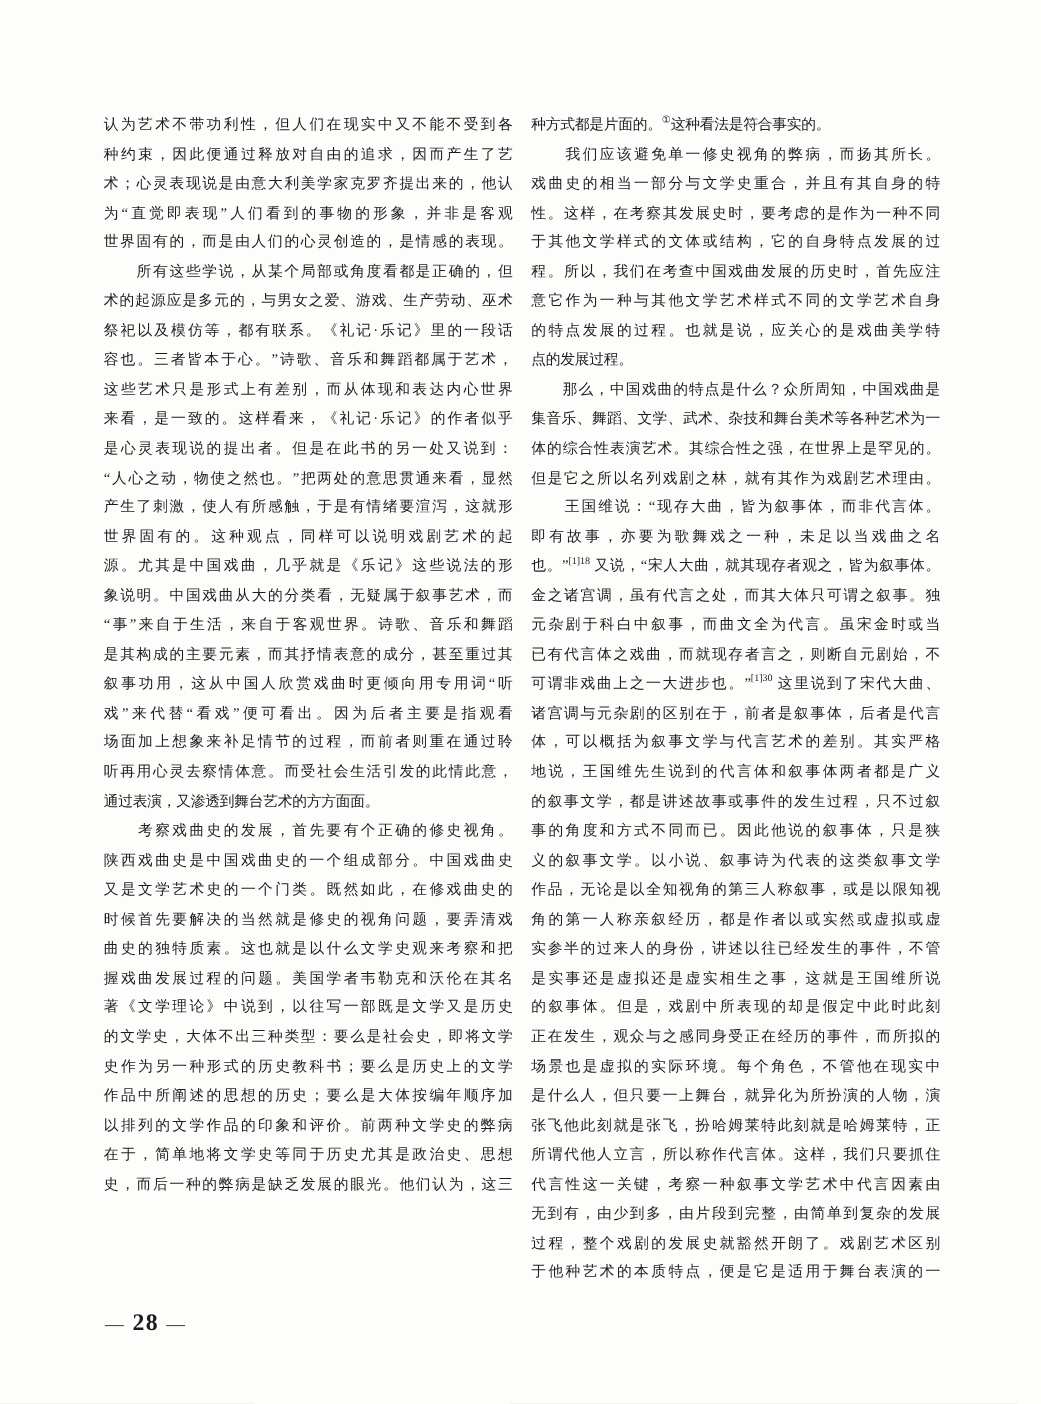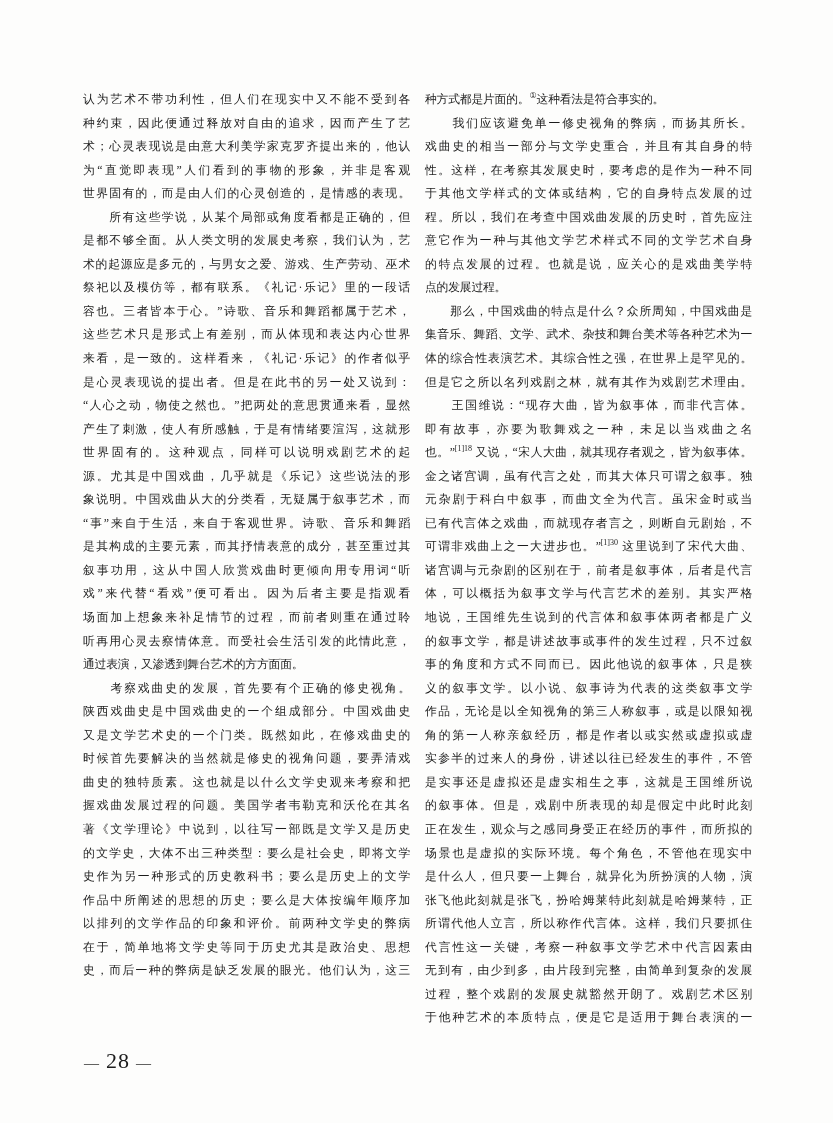--- a/index.html
+++ b/index.html
@@ -49,37 +49,36 @@
     top: 1048px;
     font-size: 15px;
     color: #1c1c1c;
     letter-spacing: 1px;
   }
   .footer .dash {
     font-weight: normal;
     color: #2a2a2a;
   }
   .footer .pagenum {
-    font-weight: normal;
-    font-size: 22px;
+    font-weight: bold;
+    font-size: 19px;
     margin: 0 6px;
   }
 </style>
 </head>
 <body>
 
 <div class="page">
   <div class="column col-left">
       <div class="line">认为艺术不带功利性，但人们在现实中又不能不受到各</div>
       <div class="line">种约束，因此便通过释放对自由的追求，因而产生了艺</div>
       <div class="line">术；心灵表现说是由意大利美学家克罗齐提出来的，他认</div>
       <div class="line">为“直觉即表现”人们看到的事物的形象，并非是客观</div>
       <div class="line">世界固有的，而是由人们的心灵创造的，是情感的表现。</div>
       <div class="line">　　所有这些学说，从某个局部或角度看都是正确的，但</div>
-      <div class="line">是都不够全面。从人类文明的发展史考察，我们认为，艺</div>
       <div class="line">术的起源应是多元的，与男女之爱、游戏、生产劳动、巫术</div>
       <div class="line">祭祀以及模仿等，都有联系。《礼记·乐记》里的一段话</div>
       <div class="line">容也。三者皆本于心。”诗歌、音乐和舞蹈都属于艺术，</div>
       <div class="line">这些艺术只是形式上有差别，而从体现和表达内心世界</div>
       <div class="line">来看，是一致的。这样看来，《礼记·乐记》的作者似乎</div>
       <div class="line">是心灵表现说的提出者。但是在此书的另一处又说到：</div>
       <div class="line">“人心之动，物使之然也。”把两处的意思贯通来看，显然</div>
       <div class="line">产生了刺激，使人有所感触，于是有情绪要渲泻，这就形</div>
       <div class="line">世界固有的。这种观点，同样可以说明戏剧艺术的起</div>
       <div class="line">源。尤其是中国戏曲，几乎就是《乐记》这些说法的形</div>

